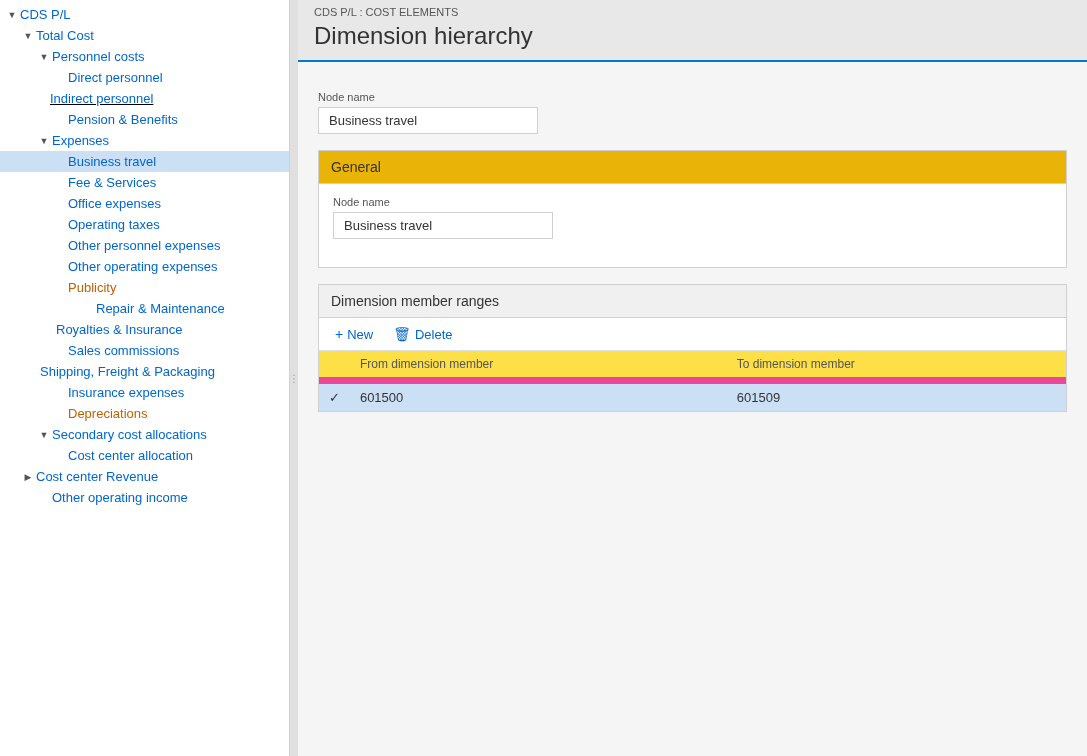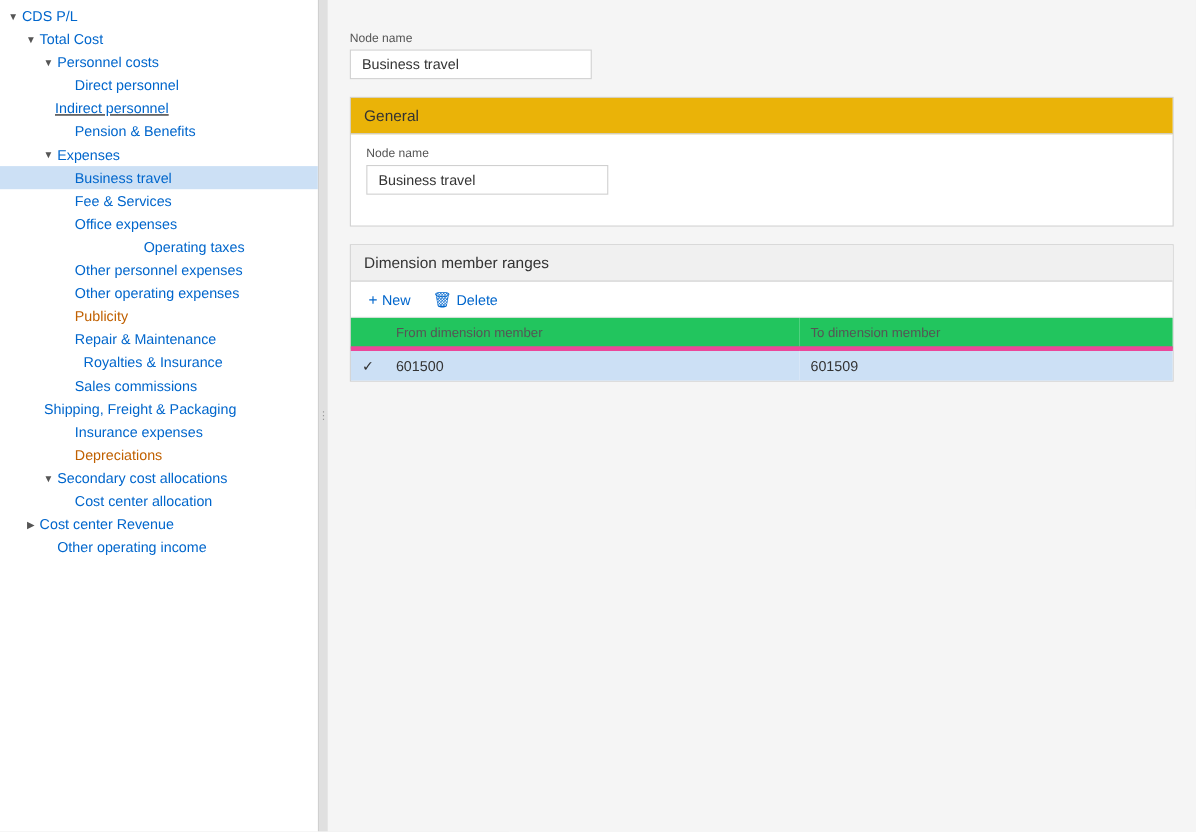--- a/index.html
+++ b/index.html
@@ -147,22 +147,22 @@
       border: none;
       padding: 2px 4px;
     }
     .toolbar-icon { font-size: 14px; }
 
     #dim-table {
       width: 100%;
       border-collapse: collapse;
     }
     #dim-table thead tr {
-      background: #22c55e;
-      border-bottom: 4px solid #ec4899;
+      background: #fde047;
+      border-bottom: 7px solid #ec4899;
     }
     #dim-table th {
       text-align: left;
       padding: 6px 10px;
       font-size: 12px;
       color: #555;
       font-weight: 400;
     }
     #dim-table th:first-child {
       width: 30px;
@@ -217,41 +217,41 @@
       <span class="tree-label">Business travel</span>
     </div>
     <div class="tree-item" style="padding-left: 52px;">
       <span class="tree-toggle"></span>
       <span class="tree-label">Fee &amp; Services</span>
     </div>
     <div class="tree-item" style="padding-left: 52px;">
       <span class="tree-toggle"></span>
       <span class="tree-label">Office expenses</span>
     </div>
-    <div class="tree-item" style="padding-left: 52px; justify-content: center;">
+    <div class="tree-item" style="padding-left: 52px;">
       <span class="tree-toggle"></span>
       <span class="tree-label">Operating taxes</span>
     </div>
     <div class="tree-item" style="padding-left: 52px;">
       <span class="tree-toggle"></span>
       <span class="tree-label">Other personnel expenses</span>
     </div>
     <div class="tree-item" style="padding-left: 52px;">
       <span class="tree-toggle"></span>
       <span class="tree-label">Other operating expenses</span>
     </div>
     <div class="tree-item" style="padding-left: 52px;">
       <span class="tree-toggle"></span>
       <span class="tree-label orange">Publicity</span>
     </div>
-    <div class="tree-item" style="padding-left: 52px;">
+    <div class="tree-item" style="padding-left: 80px;">
       <span class="tree-toggle"></span>
       <span class="tree-label">Repair &amp; Maintenance</span>
     </div>
-    <div class="tree-item" style="padding-left: 40px; margin-left: 20px;">
+    <div class="tree-item" style="padding-left: 40px;">
       <span class="tree-toggle"></span>
       <span class="tree-label">Royalties &amp; Insurance</span>
     </div>
     <div class="tree-item" style="padding-left: 52px;">
       <span class="tree-toggle"></span>
       <span class="tree-label">Sales commissions</span>
     </div>
     <div class="tree-item" style="padding-left: 24px;">
       <span class="tree-toggle"></span>
       <span class="tree-label">Shipping, Freight &amp; Packaging</span>
@@ -280,20 +280,24 @@
       <span class="tree-toggle"></span>
       <span class="tree-label">Other operating income</span>
     </div>
   </div>
 
 <div id="divider">
   <span>⋮</span>
 </div>
 
 <div id="main">
+  <div id="top-bar">
+    <div id="breadcrumb">CDS P/L : COST ELEMENTS</div>
+    <div id="page-title">Dimension hierarchy</div>
+  </div>
 
   <div id="content">
 
     <div class="field-label">Node name</div>
     <div class="field-value">Business travel</div>
 
     <div id="general-section">
       <div id="general-header">General</div>
       <div id="general-content">
         <div class="field-label">Node name</div>

